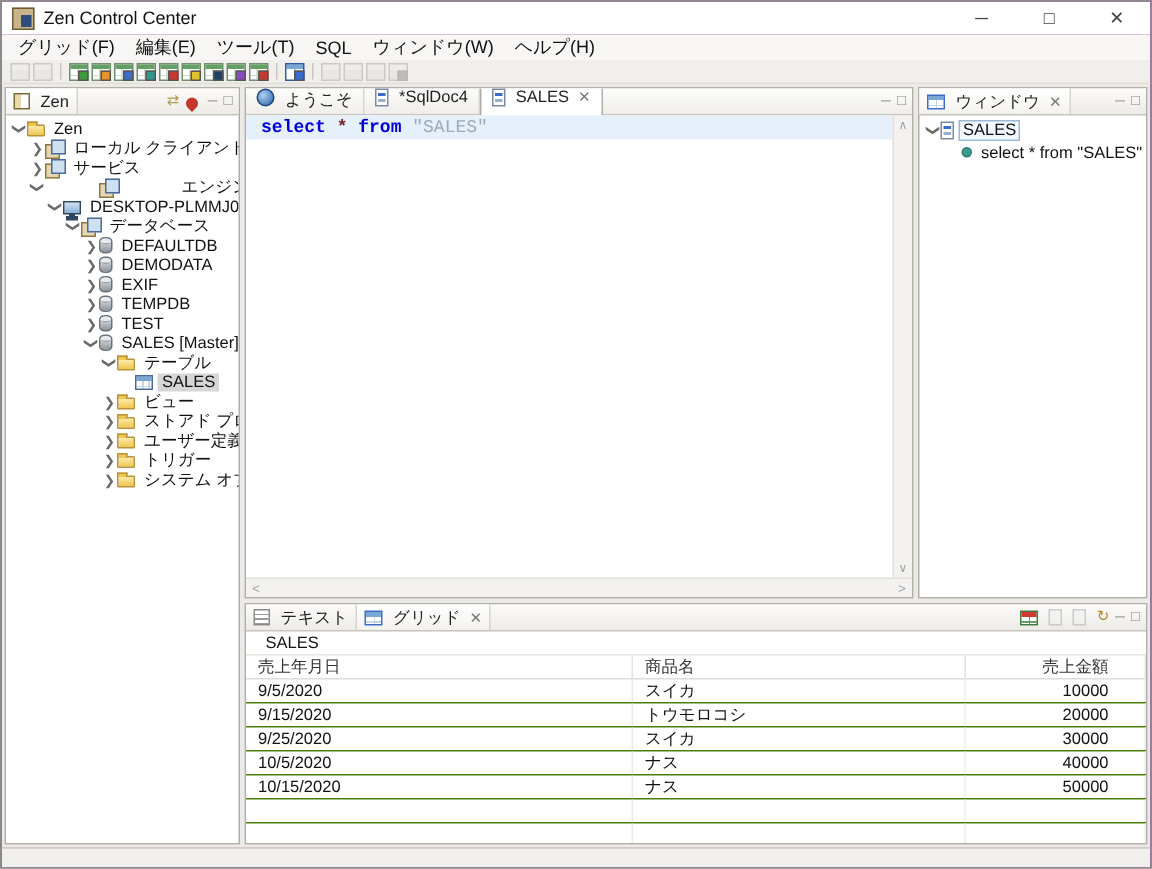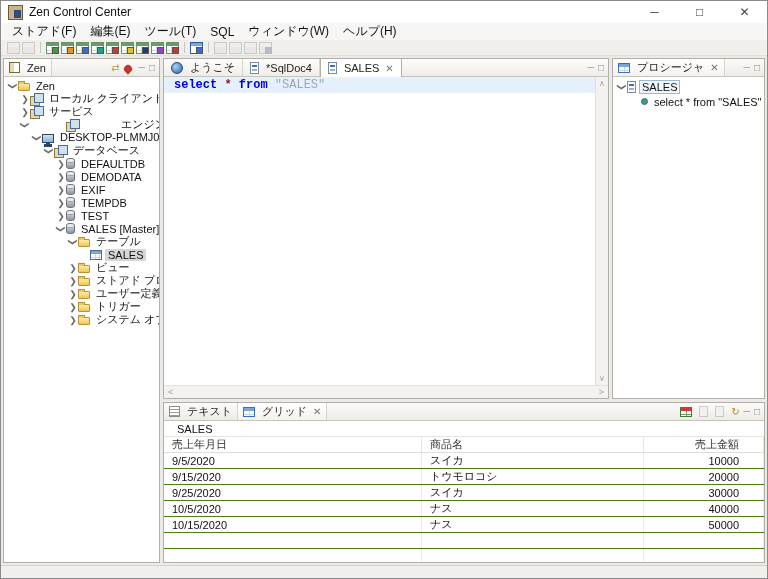--- a/index.html
+++ b/index.html
@@ -50,21 +50,21 @@
   .view-tab{display:flex;align-items:center;gap:4px;padding:0 5px;border-right:1px solid #d6d3cd;color:#222;white-space:nowrap;}
   .view-tab.selected{background:linear-gradient(#ffffff,#f4f2ee);}
   .header-spacer{flex:1;}
   .header-icons{display:flex;align-items:center;gap:4px;padding-right:4px;color:#777;}
   .hi{font-size:9px;line-height:1;color:#8a8a8a;}
   .hi.glyph{font-size:10px;}
   .close-x{color:#777;font-size:10px;margin-left:2px;}
   
   .editor-tabbar{height:18px;flex:0 0 auto;background:linear-gradient(#fdfdfc,#efede9);
     border-bottom:1px solid #c7c4be;display:flex;align-items:stretch;font-size:11px;}
-  .ed-tab{display:flex;align-items:center;gap:4px;padding:0 7px;border-right:1px solid #d8d5d0;color:#222;white-space:nowrap;}
+  .ed-tab{display:flex;align-items:flex-start;gap:4px;padding:0 7px;border-right:1px solid #d8d5d0;color:#222;white-space:nowrap;}
   .ed-tab.active{background:#fff;border-right:1px solid #b2afa9;border-left:1px solid #b2afa9;margin-bottom:-1px;}
   
   .editor-body{flex:1;display:flex;min-height:0;}
   .code-area{flex:1;background:#fff;font-family:"Liberation Mono","DejaVu Sans Mono",monospace;
     font-size:12px;overflow:hidden;}
   .current-line{background:var(--line-hl,#e6f0fa);padding:1px 2px 1px 10px;white-space:pre;}
   .tk-keyword{color:var(--kw,#0000e0);font-weight:bold;}
   .tk-operator{color:var(--op,#7a1f1f);font-weight:bold;}
   .tk-string{color:var(--str,#9aa8b8);}
   .vscroll{width:13px;flex:0 0 auto;background:#f3f2f0;border-left:1px solid #e2e0dc;
@@ -135,21 +135,21 @@
     <span class="app-icon"></span>
     <span class="title-text">Zen Control Center</span>
     <div class="win-controls">
       <span class="win-btn">─</span>
       <span class="win-btn">□</span>
       <span class="win-btn">✕</span>
     </div>
   </div>
 
   <div class="menubar" id="menubar">
-      <span class="menu-item">ストアド(F)</span>
+      <span class="menu-item">グリッド(F)</span>
       <span class="menu-item">編集(E)</span>
       <span class="menu-item">ツール(T)</span>
       <span class="menu-item">SQL</span>
       <span class="menu-item">ウィンドウ(W)</span>
       <span class="menu-item">ヘルプ(H)</span>
     </div>
   <div class="toolbar" id="toolbar">
       <span class="tbi plain b-none disabled"></span>
       <span class="tbi plain b-none disabled"></span>
       <span class="tb-sep"></span>
@@ -322,21 +322,21 @@
           <div class="hscroll">
             <span>&lt;</span>
             <span>&gt;</span>
           </div>
         </div>
 
         <div class="panel outline-panel">
           <div class="panel-header">
             <div class="view-tab selected">
               <span class="ico ic-grid-view"></span>
-              <span>プロシージャ</span>
+              <span>ウィンドウ</span>
               <span class="close-x">✕</span>
             </div>
             <div class="header-spacer"></div>
             <div class="header-icons">
               <span class="hi">─</span>
               <span class="hi glyph">□</span>
             </div>
           </div>
           <div class="tree outline-tree" id="outline-tree">
               <div class="tree-row boxed" style="padding-left: 4px;">

